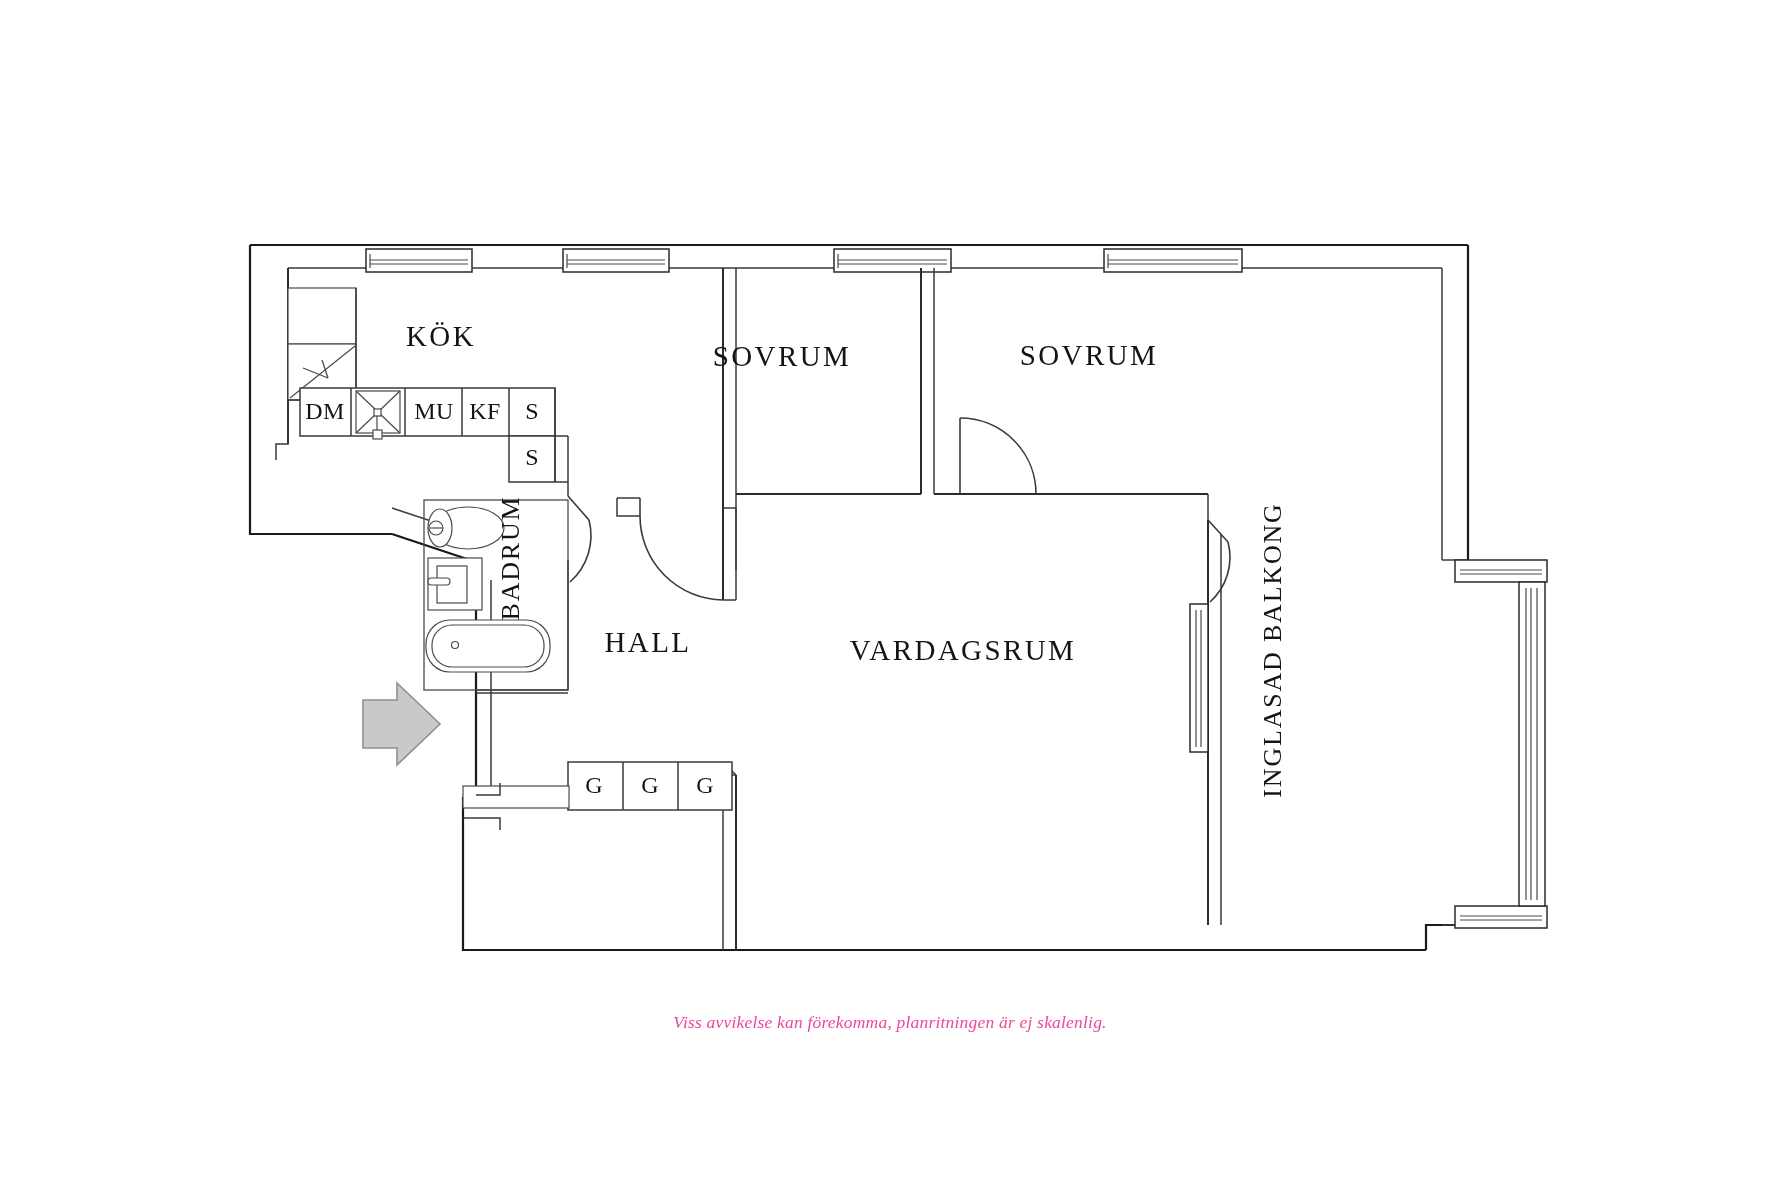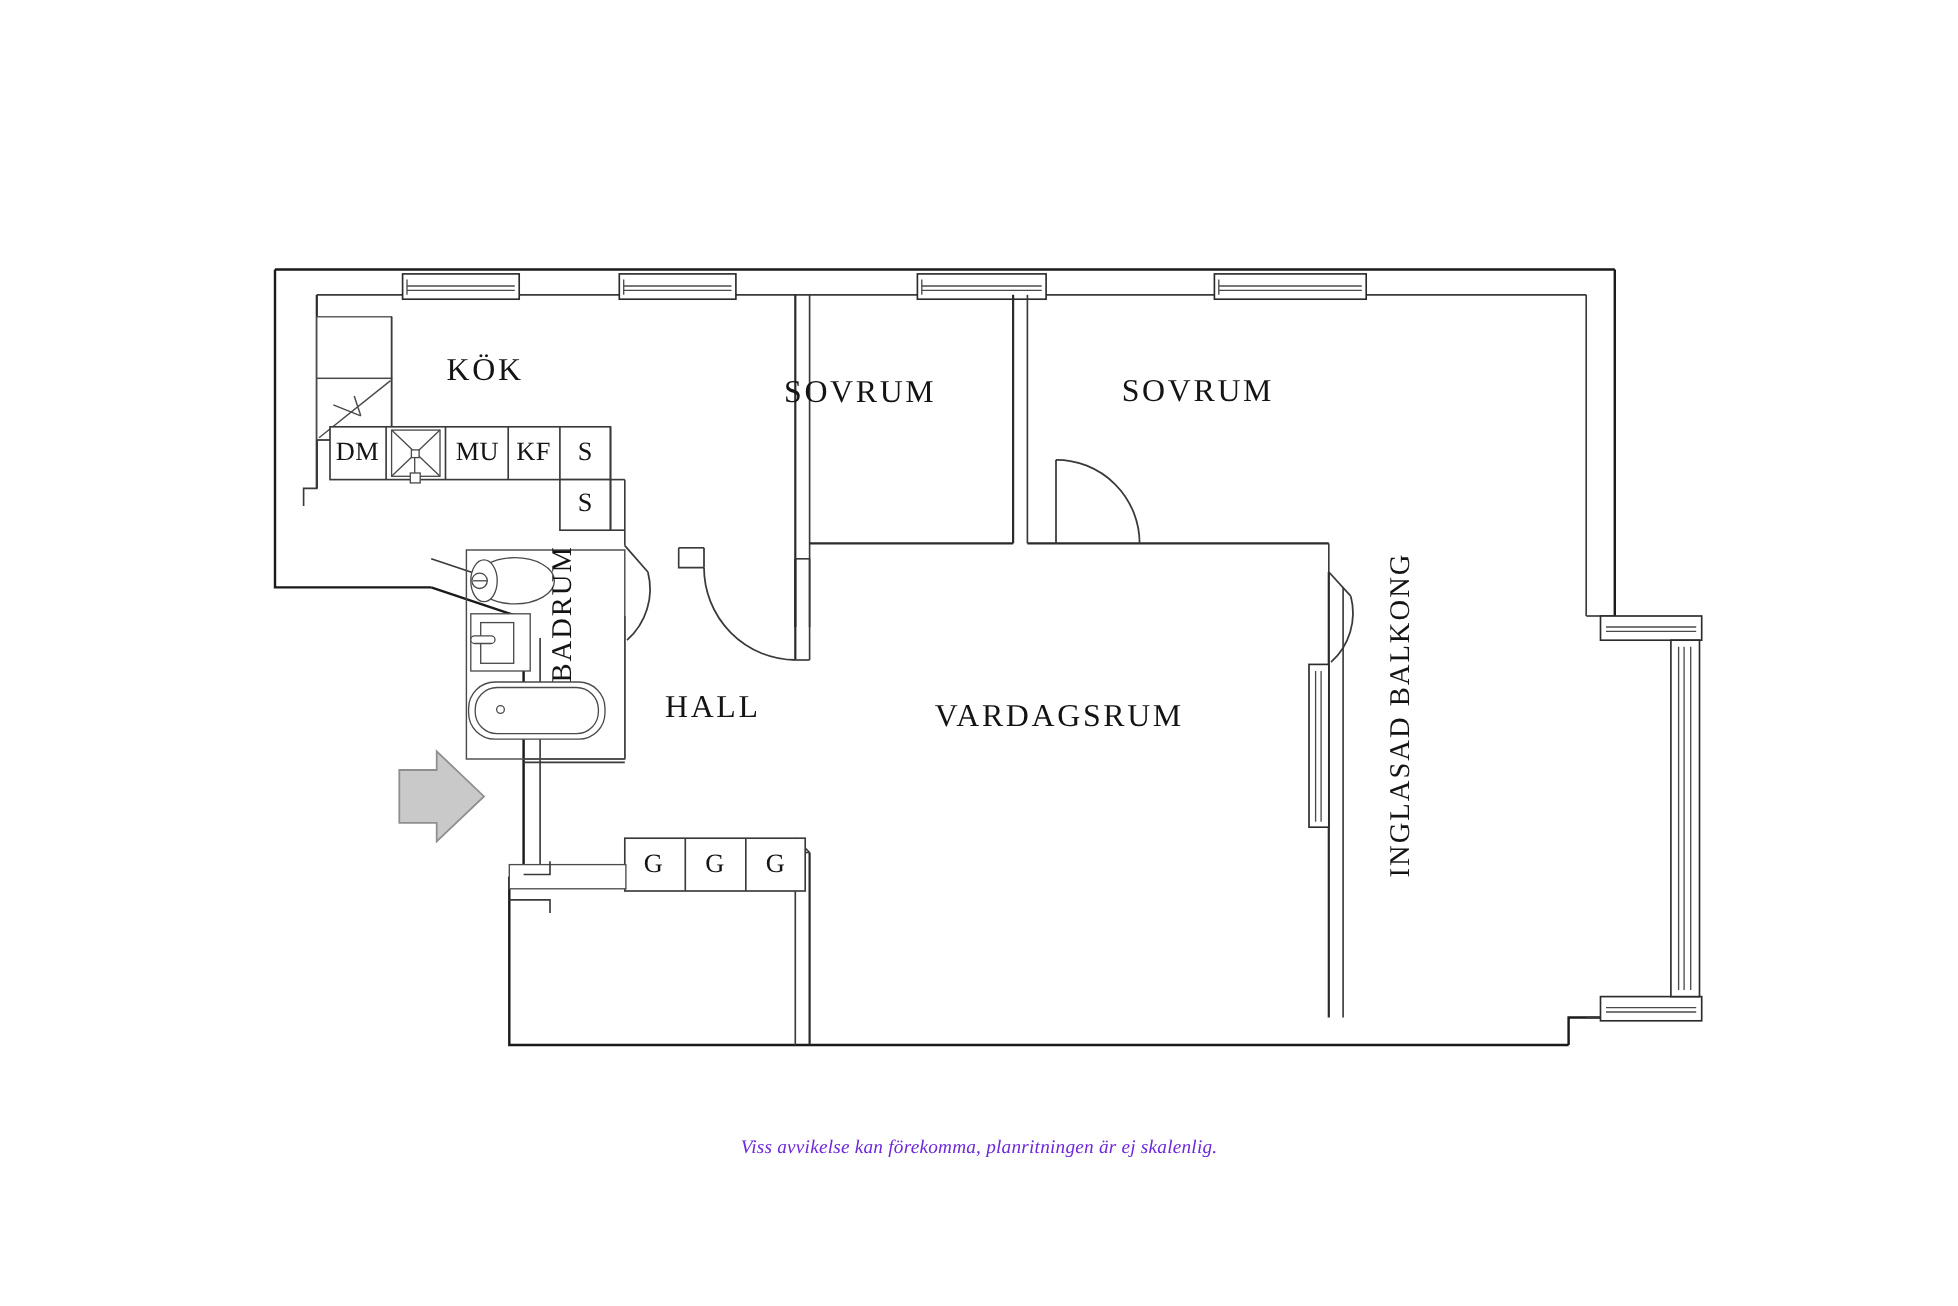--- a/index.html
+++ b/index.html
@@ -51,23 +51,22 @@
     dominant-baseline: middle;
   }
   .footnote {
     position: absolute;
     left: 0;
     width: 1780px;
     text-align: center;
     font-family: "Liberation Serif", "DejaVu Serif", serif;
     font-style: italic;
     font-size: 17.5px;
-    color: #6d28d9;
+    color: #ec4899;
     letter-spacing: 0.2px;
-    margin-top: 20px;
   }
 </style>
 </head>
 <body>
 
 <div id="page">
 
   <svg class="plan" viewBox="0 0 1780 1187">
 
     <g>

